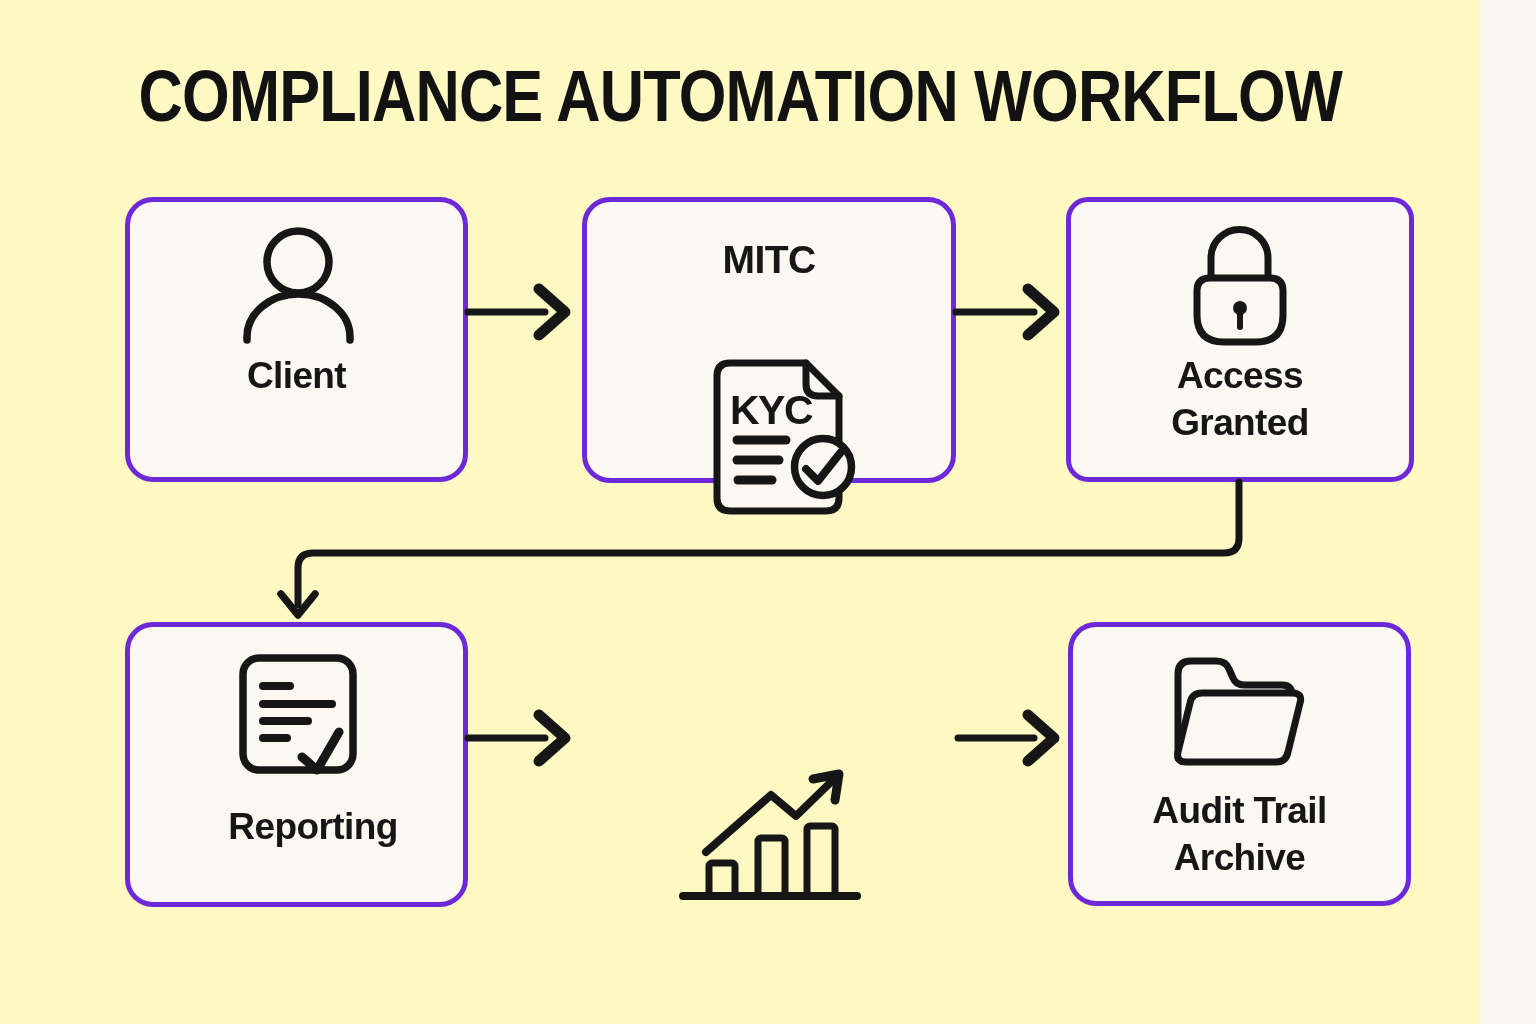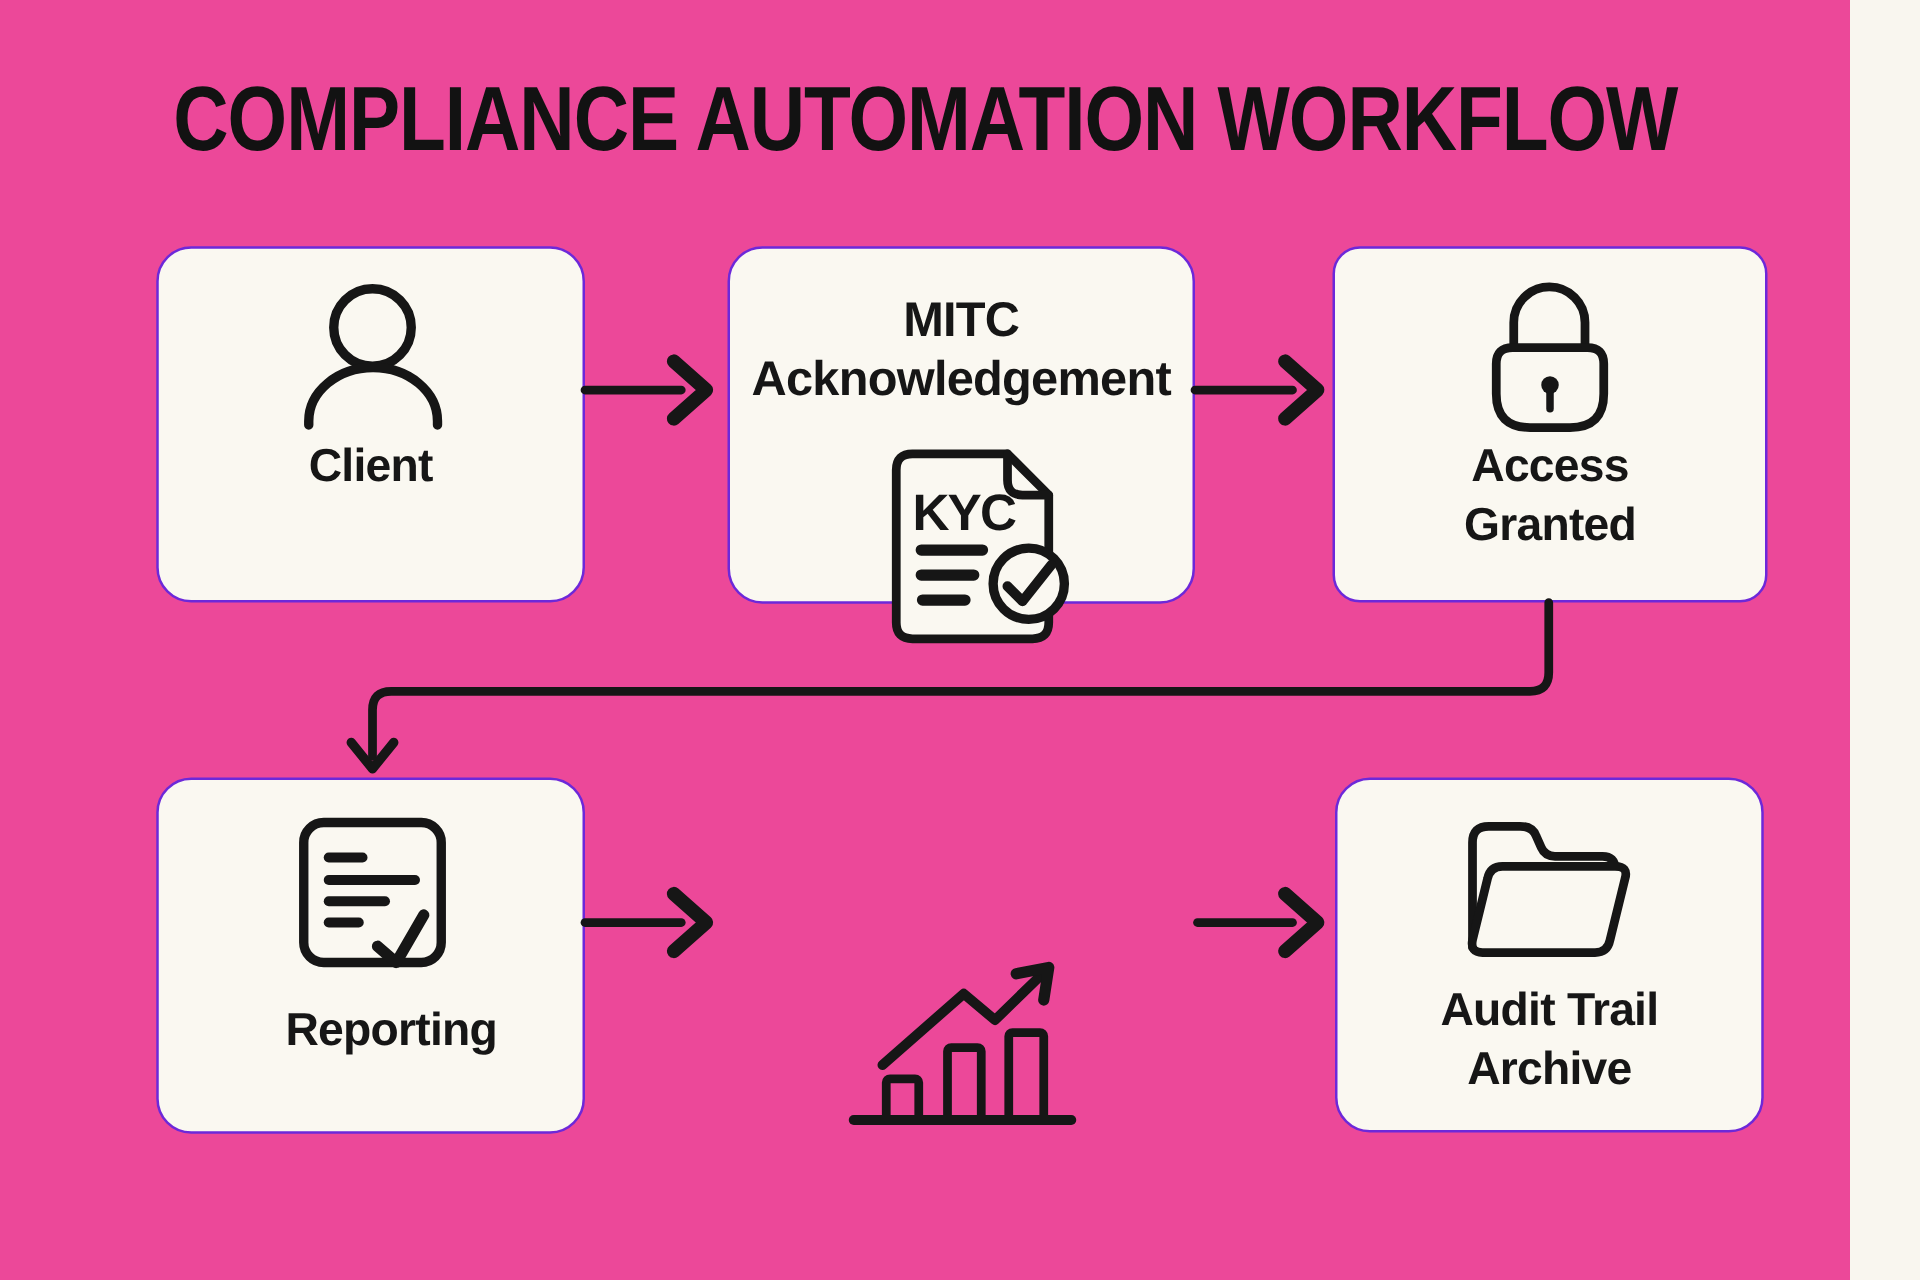--- a/index.html
+++ b/index.html
@@ -1,22 +1,22 @@
 <!DOCTYPE html>
 <html><head>
 <meta charset="utf-8">
 <style>
   html,body{margin:0;padding:0;background:#f9f6ef;}
-  .canvas{position:relative;width:1480px;height:1024px;background:#ec4899;
+  .canvas{position:relative;width:1480px;height:1024px;background:#fef9c3;
           font-family:"Liberation Sans",sans-serif;overflow:hidden;color:#161616;}
   .title{position:absolute;top:58px;left:0;width:100%;text-align:center;
          font-size:73px;font-weight:bold;letter-spacing:-1px;line-height:1.05;
          color:#121212;white-space:nowrap;}
   .title-inner{display:inline-block;transform:scaleX(0.84);transform-origin:center;}
-  .node{position:absolute;border:2px solid #6d28d9;border-radius:28px;
+  .node{position:absolute;border:5px solid #6d28d9;border-radius:28px;
         background:#faf8f1;box-sizing:border-box;text-decoration:underline;}
   .label{position:absolute;left:0;right:0;text-align:center;font-weight:bold;
          color:#161616;font-size:37px;line-height:47px;letter-spacing:-0.6px;}
   .label.big{font-size:39px;}
   #n1{left:125px;top:197px;width:343px;height:285px;}
   #n2{left:582px;top:197px;width:374px;height:286px;}
   #n3{left:1066px;top:197px;width:348px;height:285px;border-radius:22px;}
   #n4{left:125px;top:622px;width:343px;height:285px;}
   #n5{left:580px;top:622px;width:378px;height:285px;}
   #n6{left:1068px;top:622px;width:343px;height:284px;}
@@ -43,21 +43,20 @@
 
   <div class="node" id="n1">
     <div class="label">
       <div>Client</div>
     </div>
   </div>
 
   <div class="node" id="n2">
     <div class="label big">
       <div>MITC</div>
-      <div>Acknowledgement</div>
     </div>
   </div>
 
   <div class="node" id="n3">
     <div class="label">
       <div>Access</div>
       <div>Granted</div>
     </div>
   </div>
 

